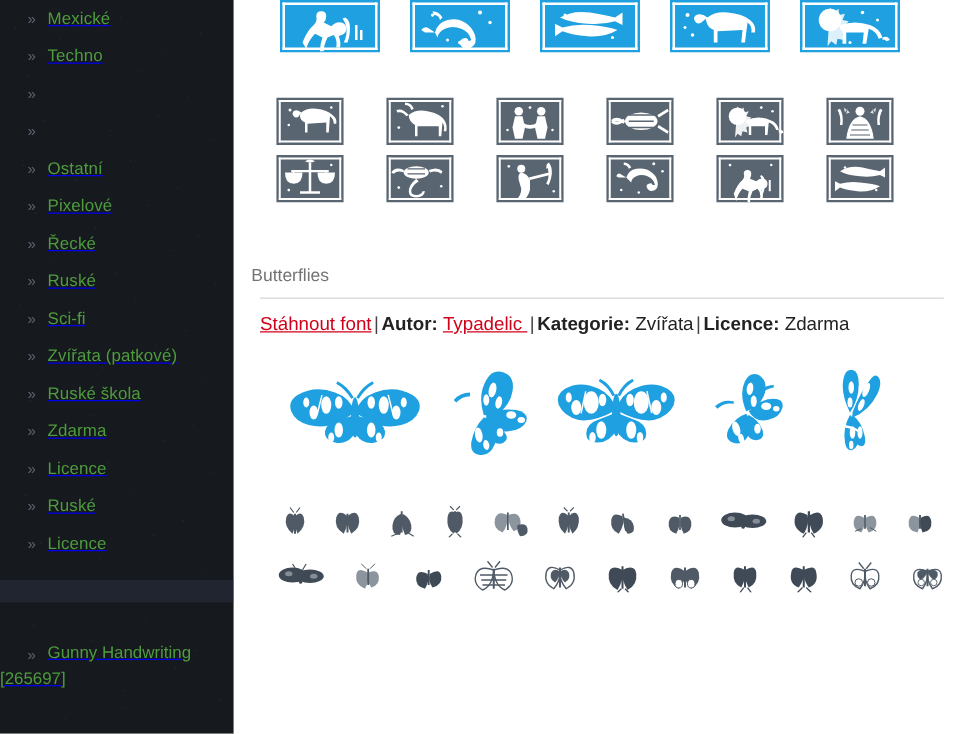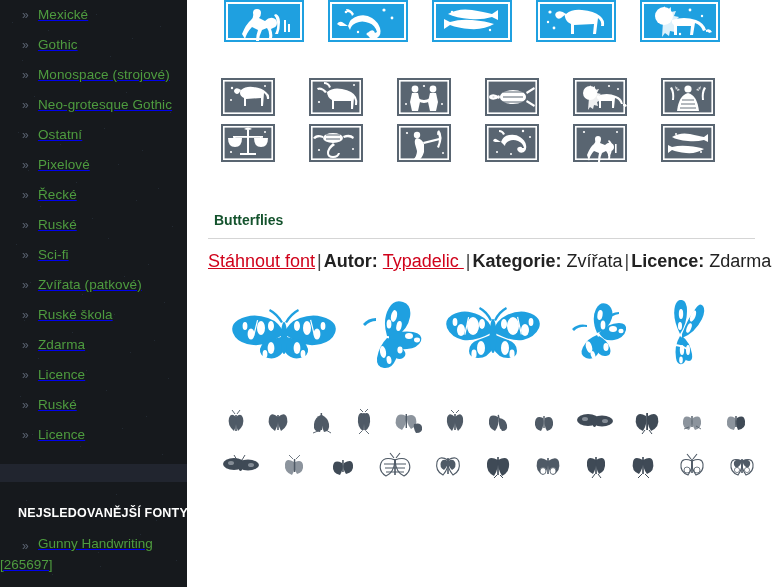--- a/index.html
+++ b/index.html
@@ -102,33 +102,33 @@
   #main {
     position: absolute;
     left: 187px; top: 0;
     width: 589px;
     height: 587px;
     background: #ffffff;
     overflow: hidden;
   }
   .section-title {
     font-size: 14px;
-    font-weight: bold;
-    color: #14532d;
-    padding: 0 0 0 27px;
+    font-weight: normal;
+    color: #737373;
+    padding: 0 0 0 14px;
     margin: 0;
   }
   .rule {
     height: 1px;
     background: #d5d5d5;
     margin: 10px 21px 0 21px;
   }
   .meta-line {
     padding: 12px 0 0 21px;
-    font-size: 18px;
+    font-size: 15px;
     color: #222;
     white-space: nowrap;
   }
   .meta-line a {
     color: #d0021b;
     text-decoration: underline;
   }
   .meta-line b { font-weight: bold; }
   .meta-sep { color: #444; padding: 0 2px; }
 
@@ -212,29 +212,27 @@
       </g>
     </svg>
 
     <div class="sb-block top">
       <a class="sb-item" href="#">
         <span class="chev">»</span>
         <span class="lbl">Mexické</span>
       </a>
       <a class="sb-item" href="#">
         <span class="chev">»</span>
-        <span class="lbl">Gothic</span>
-      </a>
-      <a class="sb-item" href="#">
-        <span class="chev">»</span>
-        <span class="lbl">Monospace (strojové)</span>
-      </a>
-      <a class="sb-item" href="#">
-        <span class="chev">»</span>
-        <span class="lbl">Neo-grotesque Gothic</span>
+        <span class="lbl">Techno</span>
+      </a>
+      <a class="sb-item" href="#">
+        <span class="chev">»</span>
+      </a>
+      <a class="sb-item" href="#">
+        <span class="chev">»</span>
       </a>
       <a class="sb-item" href="#">
         <span class="chev">»</span>
         <span class="lbl">Ostatní</span>
       </a>
       <a class="sb-item" href="#">
         <span class="chev">»</span>
         <span class="lbl">Pixelové</span>
       </a>
       <a class="sb-item" href="#">
@@ -274,21 +272,20 @@
         <span class="lbl">Licence</span>
       </a>
     </div>
 
     <div style="height:14px"></div>
     <div class="sb-divider"></div>
 
     <div style="height:20px"></div>
 
     <div class="sb-block">
-      <div class="sb-heading">NEJSLEDOVANĚJŠÍ FONTY</div>
       <div style="height:9px"></div>
       <a class="sb-item-wrap" href="#">
         <span class="chev">»</span>
         <span class="lbl">Gunny Handwriting [265697]</span>
       </a>
     </div>
   </div>
 
   <div id="main">
 

